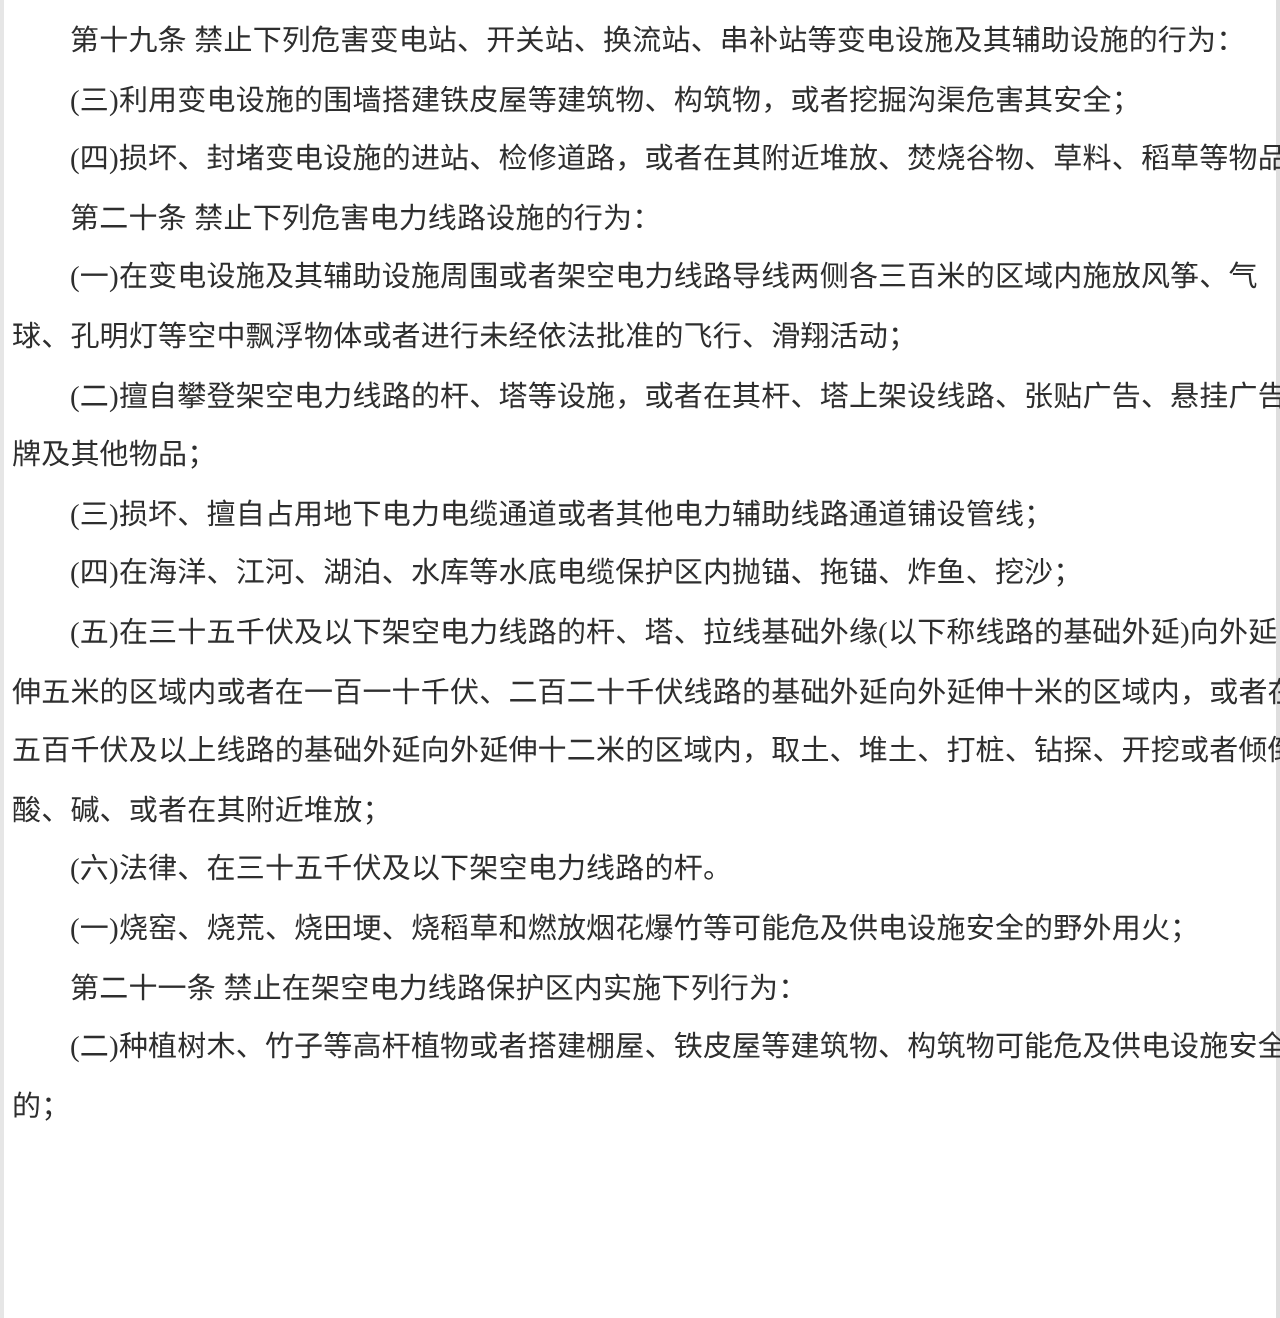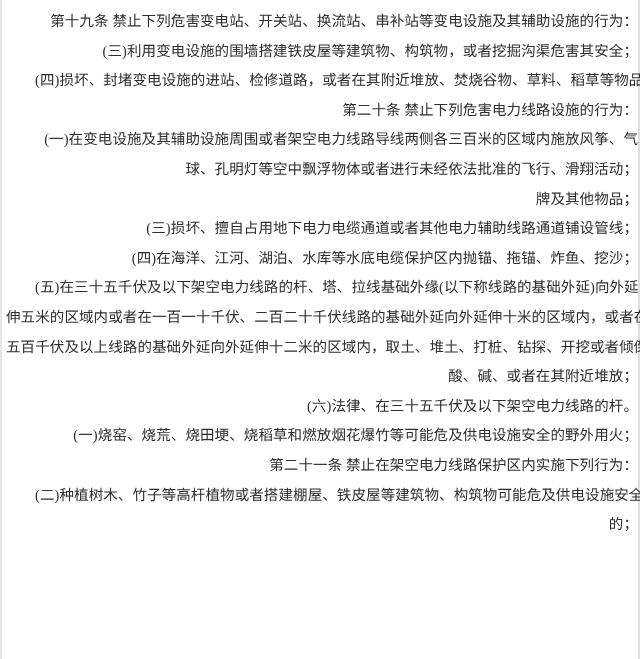--- a/index.html
+++ b/index.html
@@ -24,36 +24,36 @@
     padding: 7px 0 0 4px;
     position: relative;
   }
   .ln {
     font-size: 14.5px;
     line-height: 29.6px;
     height: 29.6px;
     color: #2e2e2e;
     white-space: nowrap;
     letter-spacing: 0.1px;
-    text-align: right;
   }
   .ind {
     padding-left: 29px;
   }
 </style>
 </head>
 <body>
 
 <div class="page">
   <div class="ln ind">第十九条 禁止下列危害变电站、开关站、换流站、串补站等变电设施及其辅助设施的行为：</div>
   <div class="ln ind">(三)利用变电设施的围墙搭建铁皮屋等建筑物、构筑物，或者挖掘沟渠危害其安全；</div>
   <div class="ln ind">(四)损坏、封堵变电设施的进站、检修道路，或者在其附近堆放、焚烧谷物、草料、稻草等物品；</div>
   <div class="ln ind">第二十条 禁止下列危害电力线路设施的行为：</div>
   <div class="ln ind">(一)在变电设施及其辅助设施周围或者架空电力线路导线两侧各三百米的区域内施放风筝、气</div>
   <div class="ln">球、孔明灯等空中飘浮物体或者进行未经依法批准的飞行、滑翔活动；</div>
+  <div class="ln ind">(二)擅自攀登架空电力线路的杆、塔等设施，或者在其杆、塔上架设线路、张贴广告、悬挂广告</div>
   <div class="ln">牌及其他物品；</div>
   <div class="ln ind">(三)损坏、擅自占用地下电力电缆通道或者其他电力辅助线路通道铺设管线；</div>
   <div class="ln ind">(四)在海洋、江河、湖泊、水库等水底电缆保护区内抛锚、拖锚、炸鱼、挖沙；</div>
   <div class="ln ind">(五)在三十五千伏及以下架空电力线路的杆、塔、拉线基础外缘(以下称线路的基础外延)向外延</div>
   <div class="ln">伸五米的区域内或者在一百一十千伏、二百二十千伏线路的基础外延向外延伸十米的区域内，或者在</div>
   <div class="ln">五百千伏及以上线路的基础外延向外延伸十二米的区域内，取土、堆土、打桩、钻探、开挖或者倾倒</div>
   <div class="ln">酸、碱、或者在其附近堆放；</div>
   <div class="ln ind">(六)法律、在三十五千伏及以下架空电力线路的杆。</div>
   <div class="ln ind">(一)烧窑、烧荒、烧田埂、烧稻草和燃放烟花爆竹等可能危及供电设施安全的野外用火；</div>
   <div class="ln ind">第二十一条 禁止在架空电力线路保护区内实施下列行为：</div>

